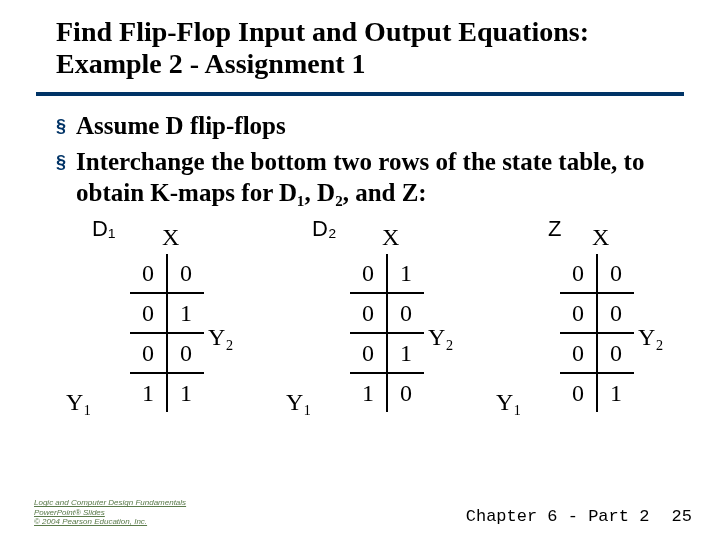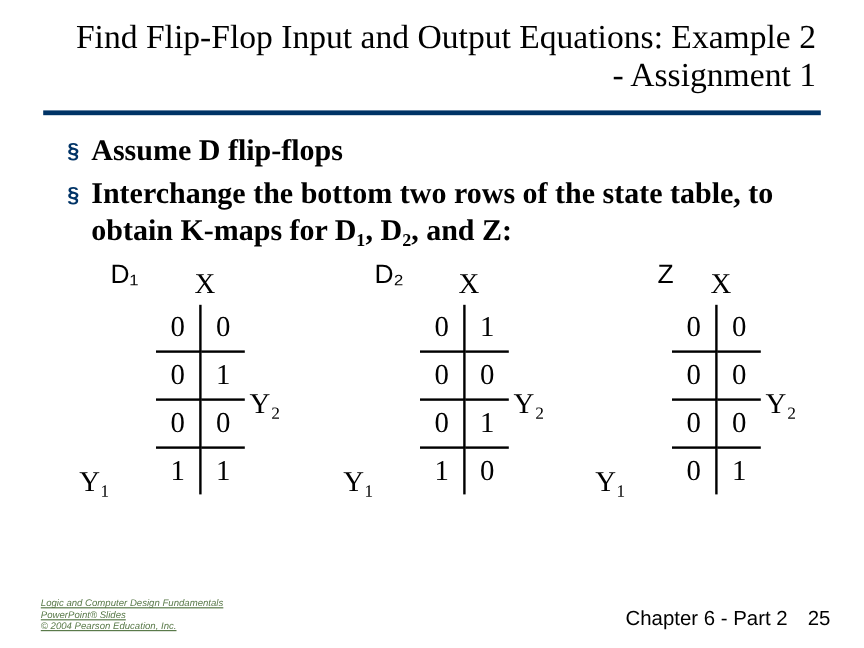--- a/index.html
+++ b/index.html
@@ -13,24 +13,23 @@
     overflow: hidden;
   }
   .slide {
     position: relative;
     width: 720px;
     height: 540px;
     box-sizing: border-box;
   }
   .title {
     font-size: 28px;
-    font-weight: normal;
+    font-weight: bold;
     padding: 16px 40px 8px 56px;
     line-height: 1.15;
-    text-align: right;
   }
   .rule {
     height: 4px;
     background: #003366;
     margin: 4px 36px 14px 36px;
   }
   .bullets {
     padding: 0 40px 0 56px;
   }
   .bullet {
@@ -102,21 +101,21 @@
     font-size: 8px;
     line-height: 1.15;
     color: #5a7a4a;
     font-style: italic;
     text-decoration: underline;
   }
   .footer-right {
     position: absolute;
     right: 28px;
     bottom: 14px;
-    font-family: Liberation Sans, sans-serif;
+    font-family: Liberation Mono, monospace;
     font-size: 17px;
   }
   .footer-right .pg {
     display: inline-block;
     margin-left: 12px;
   }
 </style>
 </head>
 <body>
 

